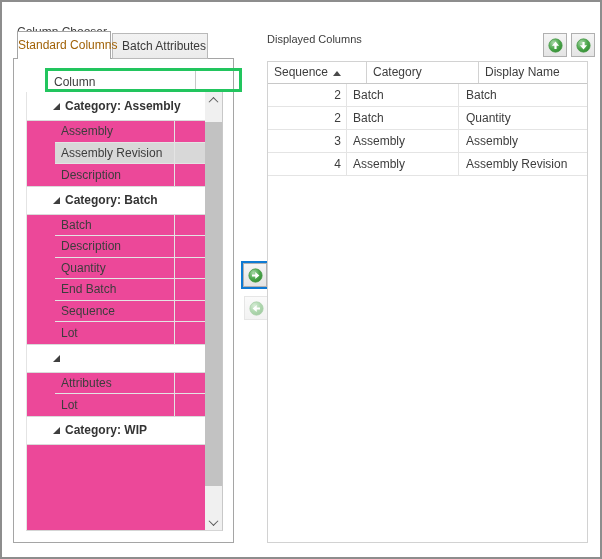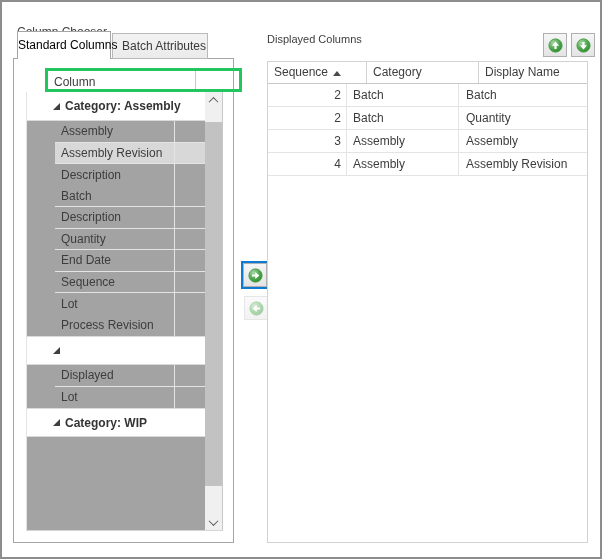--- a/index.html
+++ b/index.html
@@ -1,31 +1,31 @@
 <!DOCTYPE html>
 <html><head>
 <meta charset="utf-8">
 <style>
   html,body{margin:0;padding:0;background:#ffffff;}
   body{width:602px;height:559px;font-family:"Liberation Sans",sans-serif;-webkit-font-smoothing:antialiased;}
   .dialog{position:relative;width:602px;height:559px;box-sizing:border-box;border:2px solid #8d8d8d;background:#fff;overflow:hidden;}
   .dialog-title{position:absolute;left:15px;top:23px;font-size:12px;color:#3d3d3d;white-space:nowrap;}
 
   
-  .tab{position:absolute;box-sizing:border-box;font-size:12px;color:#000000;text-align:center;white-space:nowrap;cursor:default;}
+  .tab{position:absolute;box-sizing:border-box;font-size:12px;color:#a16207;text-align:center;white-space:nowrap;cursor:default;}
   .tab.active{left:15px;top:29px;width:94px;height:28px;background:#fff;border:1px solid #a5a5a5;border-bottom:none;z-index:3;line-height:26px;}
   .tab.inactive{left:110px;top:31px;width:96px;height:26px;background:linear-gradient(#f2f2f2,#ebebeb);border:1px solid #b9b9b9;z-index:2;line-height:24px;color:#3a3a3a;padding-left:8px;}
 
   
   .left-panel{position:absolute;left:11px;top:56px;width:221px;height:485px;box-sizing:border-box;border:1px solid #a5a5a5;background:#fff;z-index:1;}
   .grid{position:absolute;left:12px;top:9px;width:197px;}
   .grid-header{position:relative;box-sizing:border-box;width:197px;height:24px;border:3px solid #22c55e;display:flex;margin-left:19px;}
   .grid-header-cell{box-sizing:border-box;width:147px;padding-left:6px;line-height:22px;font-size:12px;color:#3d3d3d;}
   .grid-header-blank{box-sizing:border-box;flex:1;border-left:1px solid #c8c8c8;}
-  .left-list{position:relative;width:197px;height:439px;overflow:hidden;box-sizing:border-box;border-left:1px solid #e4e4e4;border-right:1px solid #c8c8c8;border-bottom:1px solid #d5d5d5;background:#a3a3a3;}
+  .left-list{position:relative;width:197px;height:439px;overflow:hidden;box-sizing:border-box;border-left:1px solid #e4e4e4;border-right:1px solid #c8c8c8;border-bottom:1px solid #d5d5d5;background:#ec4899;}
   .rows{position:absolute;left:0;top:0;width:180px;}
   .group-row{box-sizing:border-box;height:29px;width:180px;border-top:1px solid #dadada;border-bottom:1px solid #dadada;display:flex;align-items:center;padding-left:26px;background:#fff;}
   .group-row.first{border-top:none;}
   .expander{width:0;height:0;border-left:7px solid transparent;border-bottom:7px solid #3f3f3f;margin-right:5px;flex:none;}
   .group-label{font-size:12px;font-weight:bold;color:#343434;white-space:nowrap;}
   .item-row{position:relative;box-sizing:border-box;height:21.5px;width:152px;margin-left:28px;border-bottom:1px solid #e4e4e4;display:flex;align-items:center;padding-left:6px;background:transparent;}
   .item-row.before-group{border-bottom:none;}
   .item-row.selected{background:#d8d8d8;}
   .item-row::after{content:"";position:absolute;left:119px;top:0;bottom:0;width:1px;background:#e4e4e4;}
   .item-label{font-size:12px;color:#3d3d3d;white-space:nowrap;}
@@ -90,46 +90,47 @@
             </div>
             <div class="item-row">
               <span class="item-label">Assembly</span>
             </div>
             <div class="item-row selected">
               <span class="item-label">Assembly Revision</span>
             </div>
             <div class="item-row before-group">
               <span class="item-label">Description</span>
             </div>
+            <div class="group-row">
+              <span class="expander"></span>
+              <span class="group-label">Category: Batch</span>
+            </div>
             <div class="item-row">
               <span class="item-label">Batch</span>
             </div>
             <div class="item-row">
               <span class="item-label">Description</span>
             </div>
             <div class="item-row">
               <span class="item-label">Quantity</span>
             </div>
             <div class="item-row">
-              <span class="item-label">End Date</span>
+              <span class="item-label">End Batch</span>
             </div>
             <div class="item-row">
               <span class="item-label">Sequence</span>
             </div>
             <div class="item-row before-group">
               <span class="item-label">Lot</span>
             </div>
-            <div class="item-row before-group">
-              <span class="item-label">Process Revision</span>
-            </div>
             <div class="group-row">
               <span class="expander"></span>
             </div>
             <div class="item-row">
-              <span class="item-label">Displayed</span>
+              <span class="item-label">Attributes</span>
             </div>
             <div class="item-row before-group">
               <span class="item-label">Lot</span>
             </div>
             <div class="group-row">
               <span class="expander"></span>
               <span class="group-label">Category: WIP</span>
             </div>
           </div>
         <div class="scrollbar">

